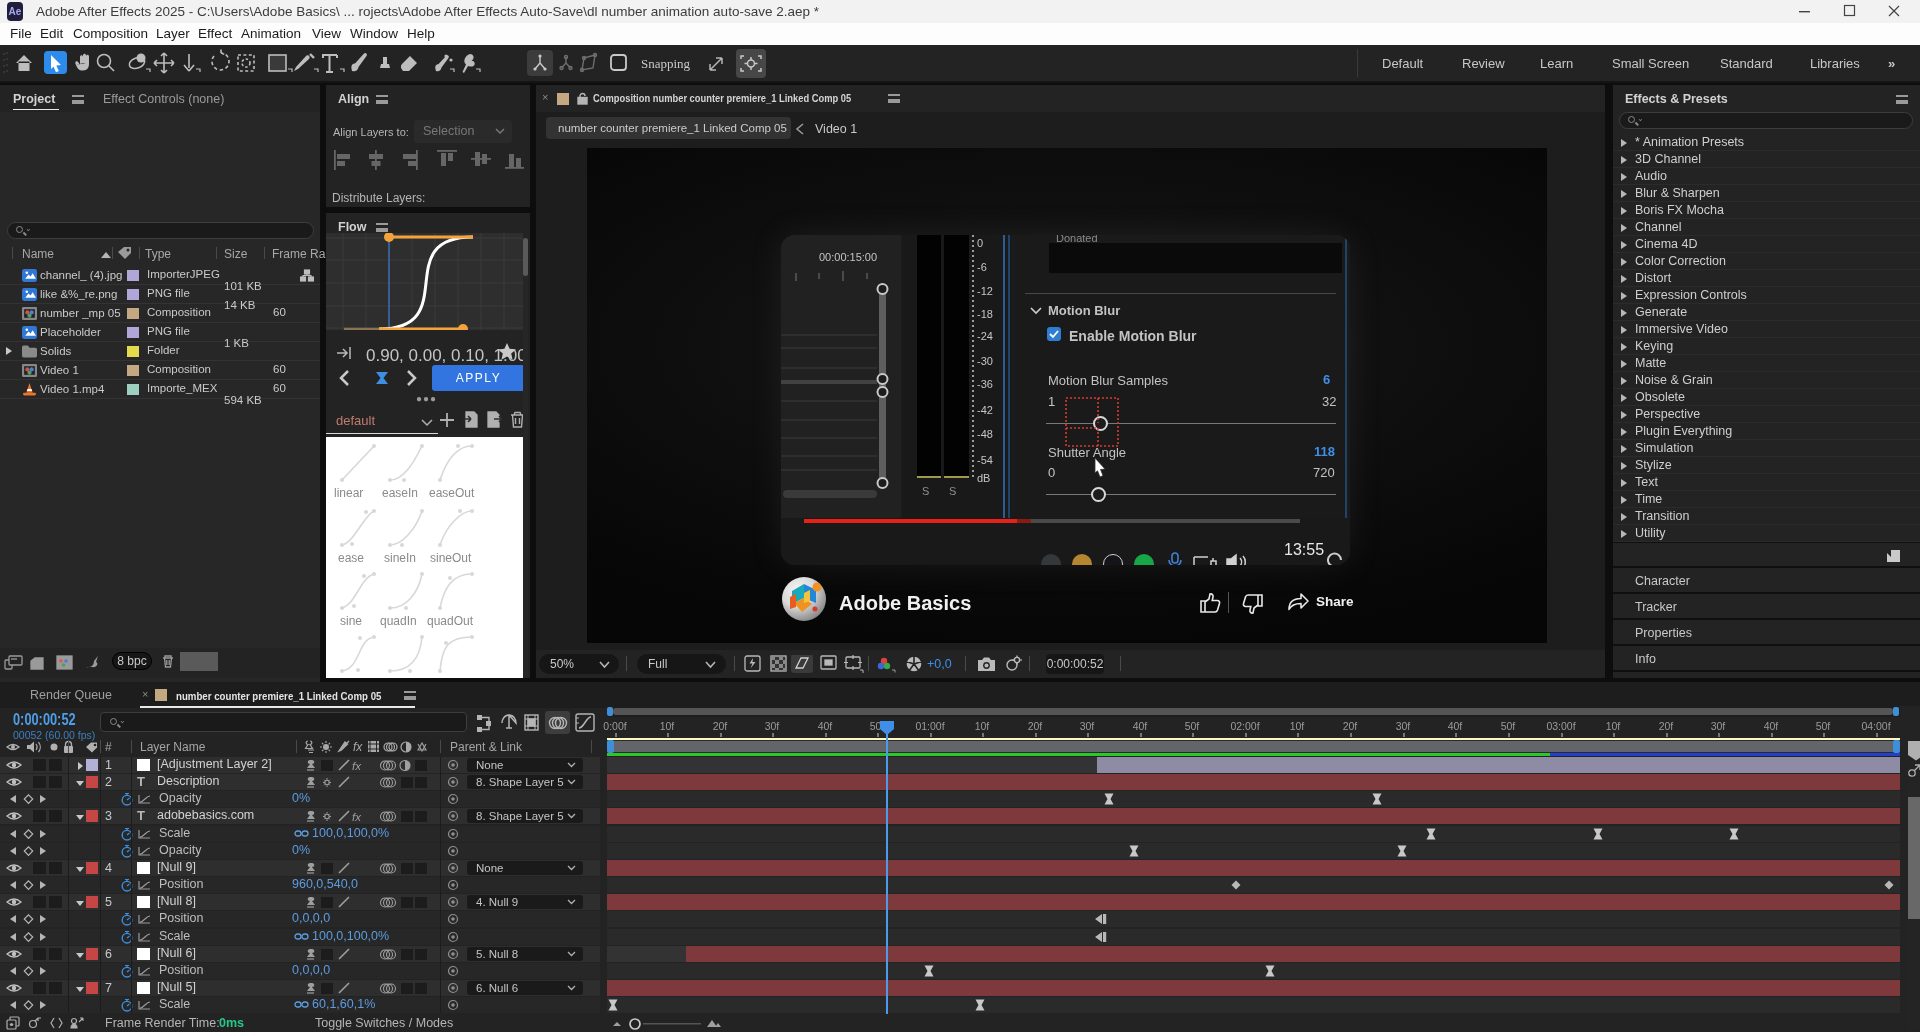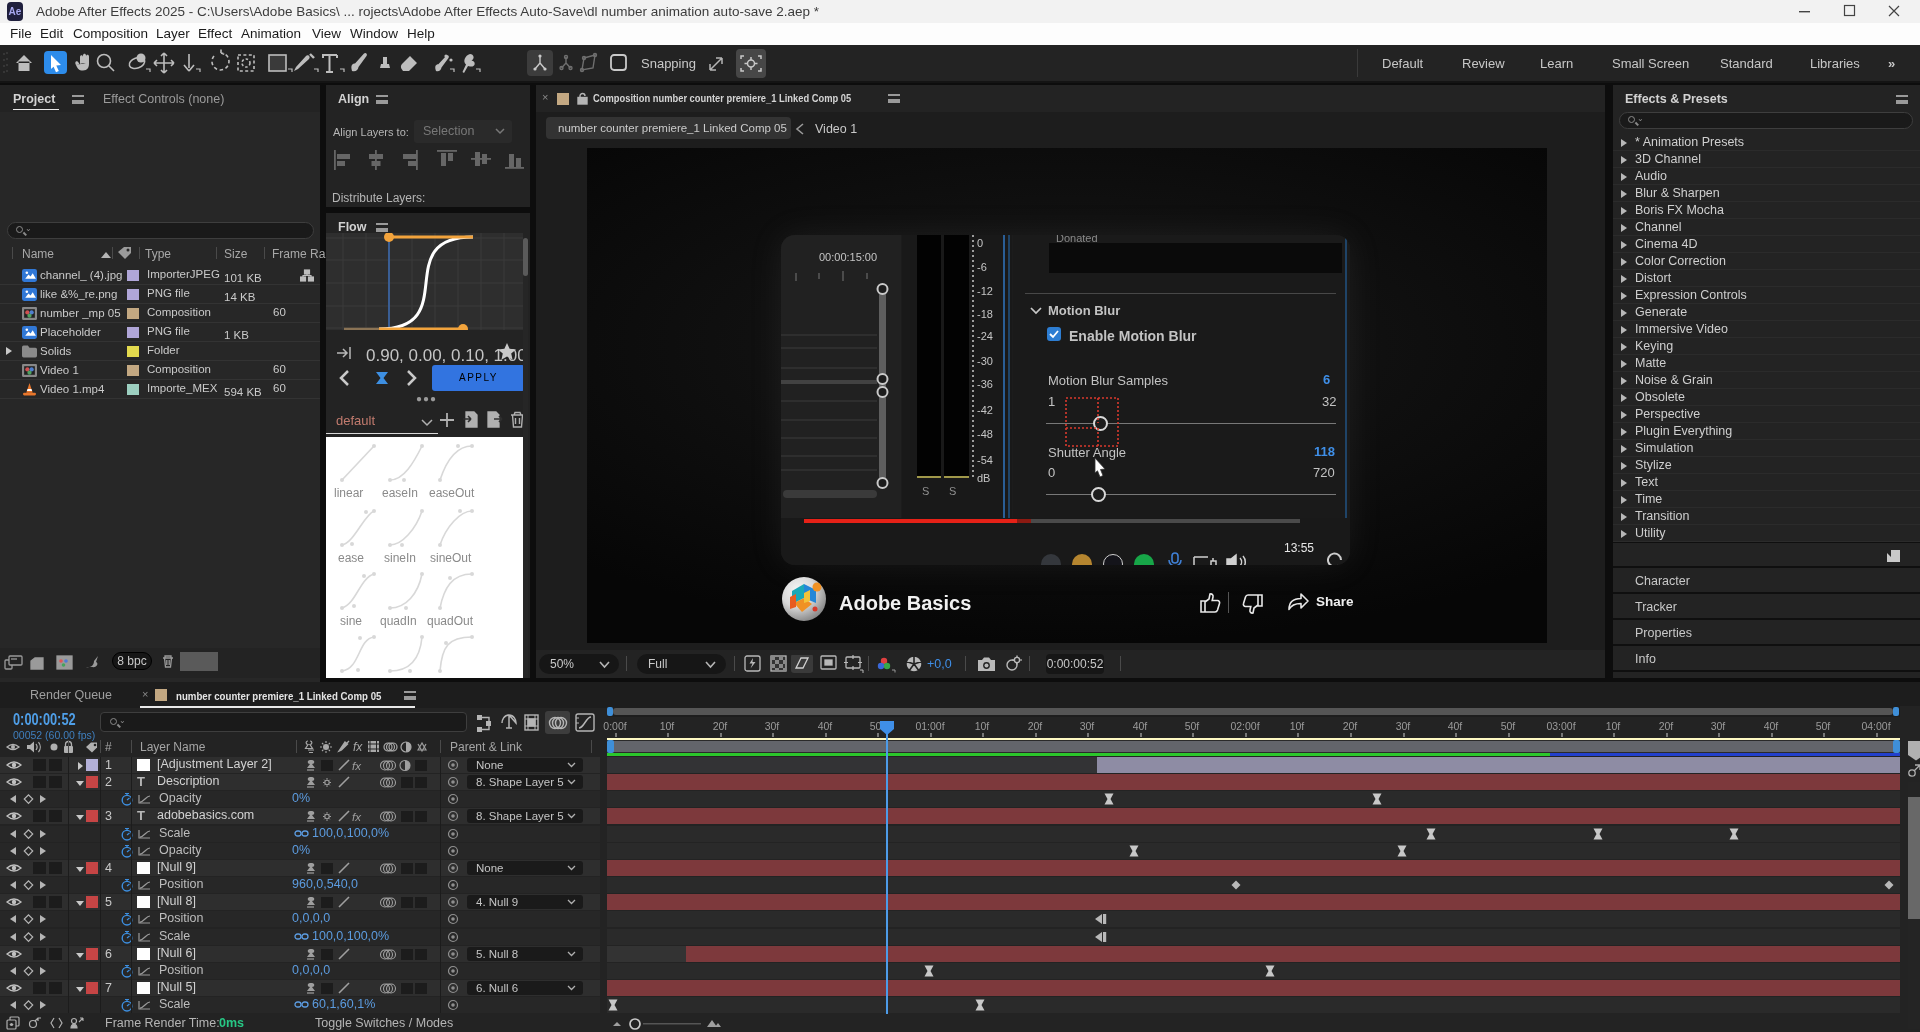--- a/index.html
+++ b/index.html
@@ -23,21 +23,21 @@
   .hamb:after { content:""; position:absolute; left:0; right:0; top:2.5px; height:2px; background:#9a9a9a; }
   .searchbox { position:absolute; background:#1a1a1a; border:1px solid #3e3e3e; border-radius:9px; }
   .mag { position:absolute; width:7px; height:7px; border:1.5px solid #8a8a8a; border-radius:50%; }
   .mag:after { content:""; position:absolute; left:6px; top:6px; width:4px; height:1.5px; background:#8a8a8a; transform:rotate(45deg); }
   .chev:after { content:"\2304"; font-size:8px; color:#8a8a8a; position:absolute; left:9px; top:-2px;}
   .prow { position:absolute; left:0; width:320px; height:19px; border-bottom:1px solid #333; font-size:11.5px; }
   .icoimg { position:absolute; left:22px; top:3px; width:15px; height:13px; }
   .nm { position:absolute; left:40px; top:2.5px; }
   .chip { position:absolute; left:127px; top:4px; width:12px; height:11px; }
   .ty { position:absolute; left:147px; top:2px; }
-  .sz { position:absolute; left:224px; top:6px; }
+  .sz { position:absolute; left:224px; top:14px; }
   .fr { position:absolute; left:273px; top:2px; }
   .pc { position:absolute; width:46px; height:46px; fill:none; stroke:#d8d8d8; stroke-width:1.6; }
   .pc circle { fill:#d8d8d8; stroke:none; }
   .pl { position:absolute; }
   .dbl { position:absolute; left:196px; width:24px; text-align:left; font-size:11px; color:#c5c5c5; }
   .mbt { position:absolute; font-size:13px; color:#c3c3c3; }
   .fxrow { position:relative; height:17px; padding-left:22px; padding-top:1px; border-bottom:1px solid #2b2b2b; }
   .fxrow:before { content:""; position:absolute; left:8px; top:4.5px; border-left:6px solid #b8b8b8; border-top:4.5px solid transparent; border-bottom:4.5px solid transparent; }
   .fxhdr { position:absolute; left:0; width:307px; height:24px; background:#232323; border-bottom:2px solid #0f0f0f; color:#c9c9c9; font-size:12.5px; padding:4px 0 0 22px; }
   
@@ -147,21 +147,21 @@
       <g stroke="#6f6f6f">
           <path d="M58 13 l11-3 -2 13 -11 2 z"></path>
           <circle cx="58" cy="13" r="1.5"></circle>
           <circle cx="69" cy="10" r="1.5"></circle>
           <circle cx="56" cy="25" r="1.5"></circle>
         </g>
     </svg>
     <svg class="abs" style="left:610px;top:9px" width="20" height="20">
         <rect x="1" y="1" width="15" height="15" rx="3" fill="none" stroke="#c9c9c9" stroke-width="1.8"></rect>
       </svg>
-    <div class="abs" style="left:641px;top:11px;font-size:13px;color:#c9c9c9;">Snapping</div>
+    <div class="abs" style="left:641px;top:11px;font-size:13px;color:#c9c9c9;font-family:Liberation Serif, serif;">Snapping</div>
     <svg class="abs" style="left:702px;top:3px" width="80" height="32" fill="none" stroke="#b5b5b5" stroke-width="1.5">
       <path d="M8 22 L20 10 M20 10 h-6 M20 10 v6 M8 22 h6 M8 22 v-6"></path>
       <rect x="34" y="1" width="30" height="29" rx="4" fill="#474747" stroke="none"></rect>
       <g stroke="#c9c9c9" stroke-width="1.5">
           <path d="M42 8 h-3 v3 M56 8 h3 v3 M42 23 h-3 v-3 M56 23 h3 v-3" stroke="#c9c9c9"></path>
           <circle cx="49" cy="15.5" r="3.5" stroke="#c9c9c9"></circle>
           <path d="M49 9 v3 M49 19 v3 M42.5 15.5 h3 M52.5 15.5 h3" stroke="#c9c9c9"></path>
         </g>
     </svg>
     <span class="wslabel" style="left:1382px;">Default</span>
@@ -378,21 +378,21 @@
         <circle cx="137" cy="96" r="5" fill="#f2a33c"></circle>
       </svg>
     </div>
     <svg class="abs" style="left:9px;top:133px" width="20" height="14" fill="none" stroke="#b8b8b8" stroke-width="1.5">
         <path d="M2 7 h9 M8 3 l4 4 -4 4 M15 1 v12"></path>
       </svg>
     <div class="abs" style="left:40px;top:133px;font-size:17px;color:#c5c5c5;">0.90, 0.00, 0.10, 1.00</div>
     <svg class="abs" style="left:172px;top:130px" width="18" height="17">
         <path d="M9 0 l2.6 5.8 6.4 0.6 -4.8 4.2 1.4 6.2 -5.6-3.3 -5.6 3.3 1.4-6.2 -4.8-4.2 6.4-0.6z" fill="#c9c9c9"></path>
       </svg>
-    <div class="abs" style="left:106px;top:152px;width:93px;height:26px;background:#3274e0;border-radius:3px;color:#000000;font-size:10px;text-align:center;line-height:26px;letter-spacing:1.5px;">APPLY</div>
+    <div class="abs" style="left:106px;top:152px;width:93px;height:26px;background:#3274e0;border-radius:3px;color:#ffffff;font-size:12px;text-align:center;line-height:26px;letter-spacing:1.5px;">APPLY</div>
     <svg class="abs" style="left:12px;top:156px" width="90" height="18">
       <path d="M10 2 L3 9 L10 16" stroke="#c9c9c9" stroke-width="2.5" fill="none"></path>
       <path d="M38 3 h12 l-4.5 6 4.5 6 h-12 l4.5-6z" fill="#3d8fe2"></path>
       <path d="M70 2 L77 9 L70 16" stroke="#c9c9c9" stroke-width="2.5" fill="none"></path>
     </svg>
     <div class="abs" style="left:90px;top:180px;color:#9a9a9a;font-size:10px;letter-spacing:1px;">●●●</div>
     <div class="abs" style="left:10px;top:200px;font-size:13px;color:#c27b6e;">default</div>
     <svg class="abs" style="left:95px;top:206px" width="12" height="8">
         <path d="M1 1 L6 6 L11 1" stroke="#b0b0b0" stroke-width="1.5" fill="none"></path>
       </svg>
@@ -617,21 +617,21 @@
             <rect x="7" y="2" width="6" height="10" rx="3"></rect>
             <path d="M4 9 a6 6 0 0 0 12 0 M10 15 v4"></path>
           </svg>
         <svg class="abs" style="left:412px;top:318px" width="26" height="18" fill="none" stroke="#d0d0d0" stroke-width="1.5">
             <path d="M1 4 h14 M1 4 v10 M12 14 h4 M18 8 h5 v7 h-5z M20 8 v-3"></path>
           </svg>
         <svg class="abs" style="left:444px;top:318px" width="22" height="18" fill="none" stroke="#d0d0d0" stroke-width="1.5">
             <path d="M2 6 h4 l5-4 v14 l-5-4 h-4z" fill="#d0d0d0"></path>
             <path d="M15 5 a6 6 0 0 1 0 8 M18 3 a9 9 0 0 1 0 12"></path>
           </svg>
-        <span class="abs" style="left:503px;top:306px;color:#e8e8e8;font-size:12px;text-align:right;">13:55</span>
+        <span class="abs" style="left:503px;top:306px;color:#e8e8e8;font-size:16px;text-align:right;">13:55</span>
         <svg class="abs" style="left:545px;top:316px" width="18" height="18" fill="none" stroke="#ccc" stroke-width="2">
             <path d="M15 9 a6.5 6.5 0 1 0 -3 5.5"></path>
           </svg>
       </div>
 
       <div class="abs" style="left:195px;top:429px;width:44px;height:44px;border-radius:50%;background:radial-gradient(circle at 35% 30%, #f5f5f5 0%, #d8d8d8 40%, #555 100%);overflow:hidden;">
         <svg width="44" height="44">
           <polygon points="10,14 22,7 22,21 10,27" fill="#1ba8b8"></polygon>
           <polygon points="22,7 34,13 34,26 22,21" fill="#2387d8"></polygon>
           <polygon points="12,26 22,21 30,27 20,35" fill="#f09124"></polygon>

